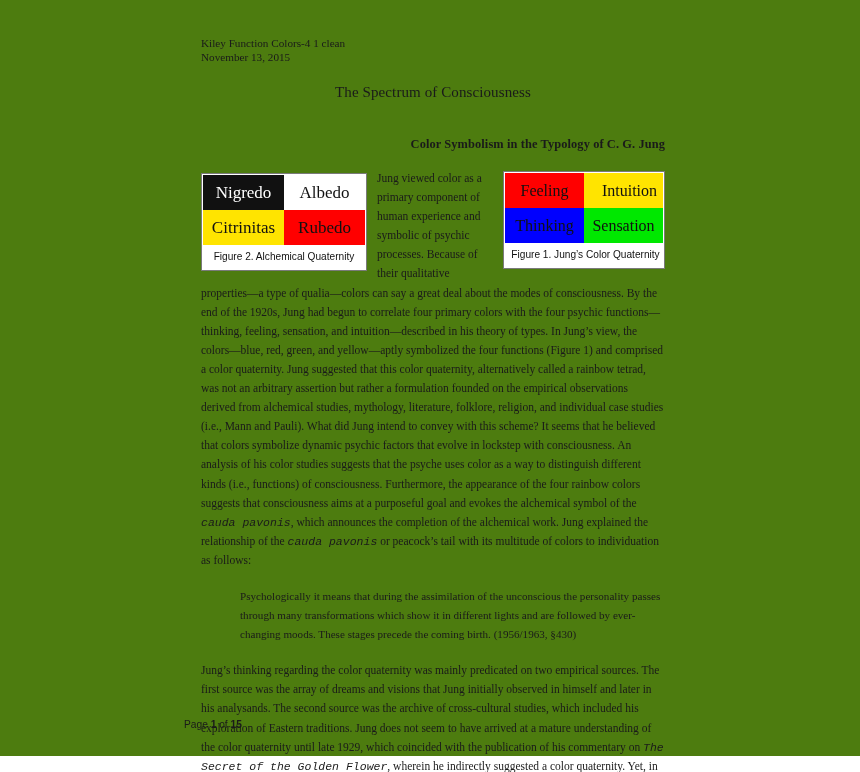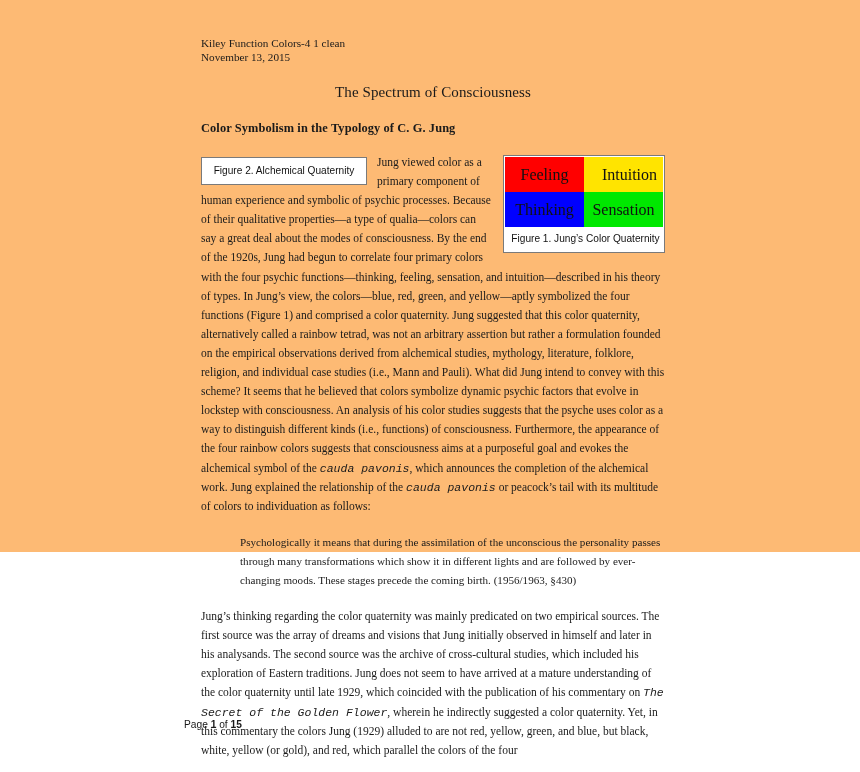--- a/index.html
+++ b/index.html
@@ -11,22 +11,22 @@
     width: 860px;
     height: 772px;
     font-family: "Liberation Serif", "DejaVu Serif", serif;
     color: #1a1a1a;
     overflow: hidden;
   }
 
   .page {
     position: relative;
     width: 860px;
-    height: 552px;
-    background: #fdba74;
+    height: 756px;
+    background: #4d7c0f;
   }
 
   .content {
     position: absolute;
     left: 201px;
     top: 36px;
     width: 464px;
   }
 
   
@@ -39,24 +39,24 @@
 
   
   .doc-title {
     text-align: center;
     font-weight: normal;
     font-size: 15px;
     margin-top: 20px;
     letter-spacing: .1px;
   }
   .doc-subtitle {
-    text-align: left;
+    text-align: right;
     font-weight: bold;
     font-size: 12.4px;
-    margin-top: 20px;
+    margin-top: 36px;
     letter-spacing: .1px;
   }
 
   
   .body-text {
     font-size: 11.5px;
     line-height: 19.1px;
     text-align: left;
     margin-top: 17px;
   }
@@ -169,20 +169,26 @@
           <div class="fig-cell cell-feeling">Feeling</div>
           <div class="fig-cell cell-intuition">Intuition</div>
           <div class="fig-cell cell-thinking">Thinking</div>
           <div class="fig-cell cell-sensation">Sensation</div>
         </div>
         <div class="fig-caption">Figure 1. Jung’s Color Quaternity</div>
       </div>
 
       
       <div class="figure" id="figure-two">
+        <div class="fig-grid">
+          <div class="fig-cell cell-nigredo">Nigredo</div>
+          <div class="fig-cell cell-albedo">Albedo</div>
+          <div class="fig-cell cell-citrinitas">Citrinitas</div>
+          <div class="fig-cell cell-rubedo">Rubedo</div>
+        </div>
         <div class="fig-caption">Figure 2. Alchemical Quaternity</div>
       </div>
 
       <span>Jung viewed color as a primary component of human experience and symbolic of psychic processes. Because of their qualitative properties—a type of qualia—colors can say a great deal about the modes of consciousness. By the end of the 1920s, Jung had begun to correlate four primary colors with the four psychic functions—thinking, feeling, sensation, and intuition—described in his theory of types. In Jung’s view, the colors—blue, red, green, and yellow—aptly symbolized the four functions (Figure 1) and comprised a color quaternity. Jung suggested that this color quaternity, alternatively called a rainbow tetrad, was not an arbitrary assertion but rather a formulation founded on the empirical observations derived from alchemical studies, mythology, literature, folklore, religion, and individual case studies (i.e., Mann and Pauli). What did Jung intend to convey with this scheme? It seems that he believed that colors symbolize dynamic psychic factors that evolve in lockstep with consciousness. An analysis of his color studies suggests that the psyche uses color as a way to distinguish different kinds (i.e., functions) of consciousness. Furthermore, the appearance of the four rainbow colors suggests that consciousness aims at a purposeful goal and evokes the alchemical symbol of the </span><i>cauda pavonis</i><span>, which announces the completion of the alchemical work. Jung explained the relationship of the </span><i>cauda pavonis</i><span> or peacock’s tail with its multitude of colors to individuation as follows:</span>
     </div>
 
     <div class="blockquote">Psychologically it means that during the assimilation of the unconscious the personality passes through many transformations which show it in different lights and are followed by ever-changing moods. These stages precede the coming birth. (1956/1963, §430)</div>
 
     <div class="body-text"><span>Jung’s thinking regarding the color quaternity was mainly predicated on two empirical sources. The first source was the array of dreams and visions that Jung initially observed in himself and later in his analysands. The second source was the archive of cross-cultural studies, which included his exploration of Eastern traditions. Jung does not seem to have arrived at a mature understanding of the color quaternity until late 1929, which coincided with the publication of his commentary on </span><i>The Secret of the Golden Flower</i><span>, wherein he indirectly suggested a color quaternity. Yet, in this commentary the colors Jung (1929) alluded to are not red, yellow, green, and blue, but black, white, yellow (or gold), and red, which parallel the colors of the four</span></div>
 

